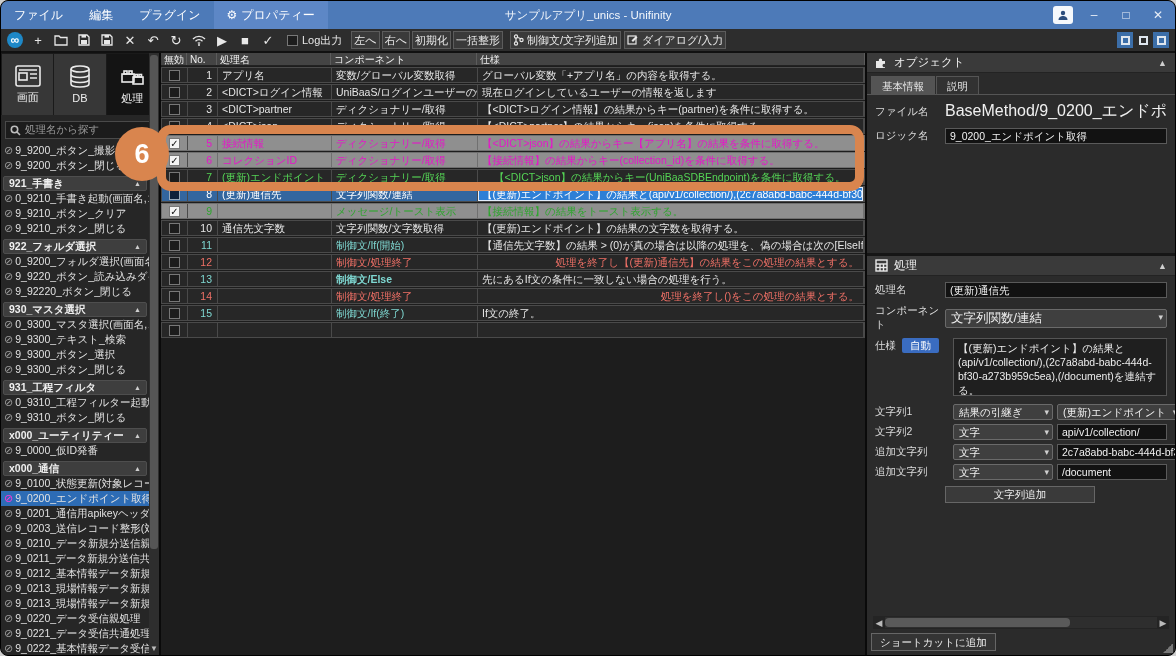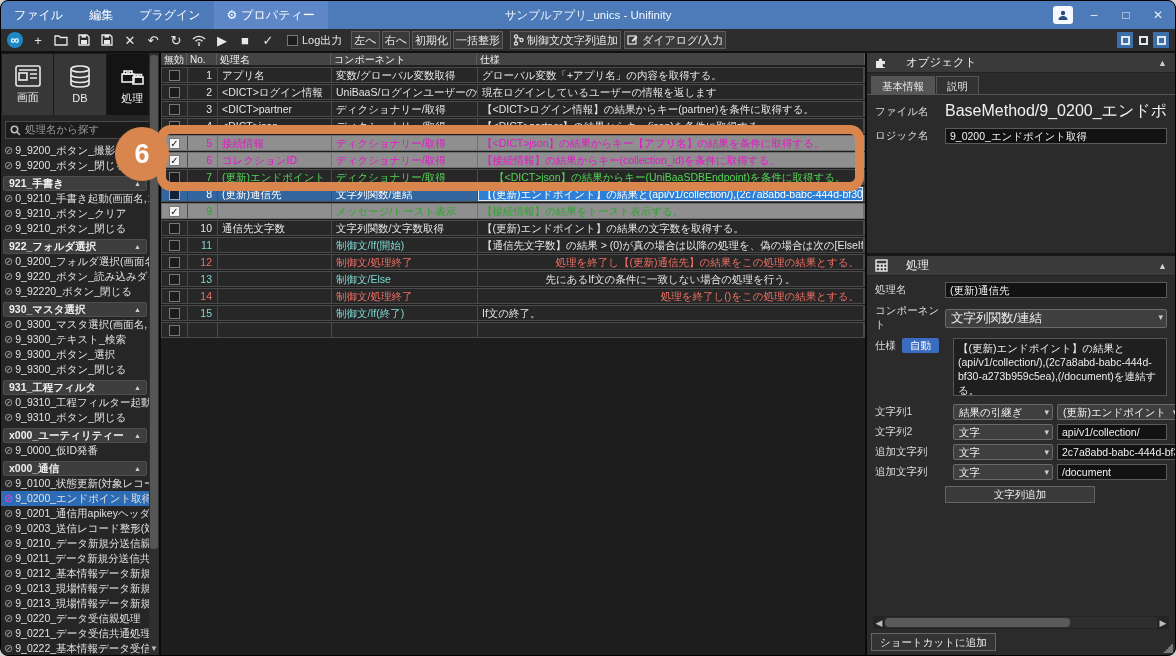--- a/index.html
+++ b/index.html
@@ -67,21 +67,21 @@
   .cbx { width:11px; height:11px; background:#1c1c1c; border:1px solid #777; font-size:10px; line-height:10px; text-align:center; color:#111; }
   .cbx.checked { background:#f4f4f4; font-weight:bold; }
   .t-row.selected .cbx { background:#10213a; border-color:#9ab; }
 
   
   .ann-rect { position:absolute; left:156px; top:124px; width:707px; height:66px; border:9px solid #d9854e; border-radius:14px; z-index:6; pointer-events:none; }
   .ann-circle { position:absolute; left:114px; top:126px; width:54px; height:54px; background:#d9854e; border-radius:50%; z-index:7; color:#fff; font-size:27px; font-weight:bold; display:flex; align-items:center; justify-content:center; pointer-events:none; }
 
   
   .rightpanel { width:310px; background:#2b2b2b; border-left:2px solid #0a0a0a; display:flex; flex-direction:column; position:relative; }
-  .section-hd { height:20px; background:#3a3a3a; border-bottom:1px solid #232323; display:flex; align-items:center; gap:18px; padding:0 8px; color:#f0f0f0; font-size:11.5px; }
+  .section-hd { height:20px; background:#3a3a3a; border-bottom:1px solid #232323; display:flex; align-items:center; gap:6px; padding:0 8px; color:#f0f0f0; font-size:11.5px; }
   .section-hd svg { stroke:#e8e8e8; fill:none; stroke-width:1.4; }
   .section-hd .chev { margin-left:auto; }
   .obj-section { height:203px; display:flex; flex-direction:column; border-bottom:3px solid #161616; }
   .obj-tabs { display:flex; padding:3px 4px 0 4px; gap:1px; border-bottom:1px solid #555; }
   .obj-tab { height:18px; line-height:18px; padding:0 10px; font-size:10.5px; color:#e8e8e8; background:#323232; border:1px solid #555; border-bottom:none;text-align:center; }
   .obj-tab.active { background:#545454; }
   .frow { display:flex; align-items:center; margin:6px 8px 0 8px; }
   .flabel { width:70px; color:#dcdcdc; font-size:10.5px; flex-shrink:0; }
   .fvalue { color:#f0f0f0; font-size:16px; white-space:nowrap; overflow:hidden; }
   .finput { flex:1; height:16px; background:#121212; border:1px solid #5a5a5a; color:#f0f0f0; font-size:10.5px; line-height:14px; padding:0 4px; white-space:nowrap; overflow:hidden; }
@@ -511,22 +511,22 @@
             <div class="t-cell" style="color: rgb(239, 112, 102);"></div>
             <div class="t-cell" style="color: rgb(239, 112, 102);">制御文/処理終了</div>
             <div class="t-cell spec indent" style="color: rgb(239, 112, 102);">処理を終了し【(更新)通信先】の結果をこの処理の結果とする。</div>
           </div>
           <div class="t-row">
             <div class="cb-wrap">
               <div class="cbx"></div>
             </div>
             <div class="t-cell no" style="color: rgb(127, 216, 210);">13</div>
             <div class="t-cell" style="color: rgb(127, 216, 210);"></div>
-            <div class="t-cell" style="color: rgb(127, 216, 210);">制御文/Else</div>
-            <div class="t-cell spec" style="color: rgb(230, 230, 230); text-align: center;">先にあるIf文の条件に一致しない場合の処理を行う。</div>
+            <div class="t-cell" style="color: rgb(127, 216, 210); font-weight: bold;">制御文/Else</div>
+            <div class="t-cell spec" style="color: rgb(230, 230, 230);">先にあるIf文の条件に一致しない場合の処理を行う。</div>
           </div>
           <div class="t-row">
             <div class="cb-wrap">
               <div class="cbx"></div>
             </div>
             <div class="t-cell no" style="color: rgb(239, 112, 102);">14</div>
             <div class="t-cell" style="color: rgb(239, 112, 102);"></div>
             <div class="t-cell" style="color: rgb(239, 112, 102);">制御文/処理終了</div>
             <div class="t-cell spec indent" style="color: rgb(239, 112, 102);">処理を終了し()をこの処理の結果とする。</div>
           </div>

